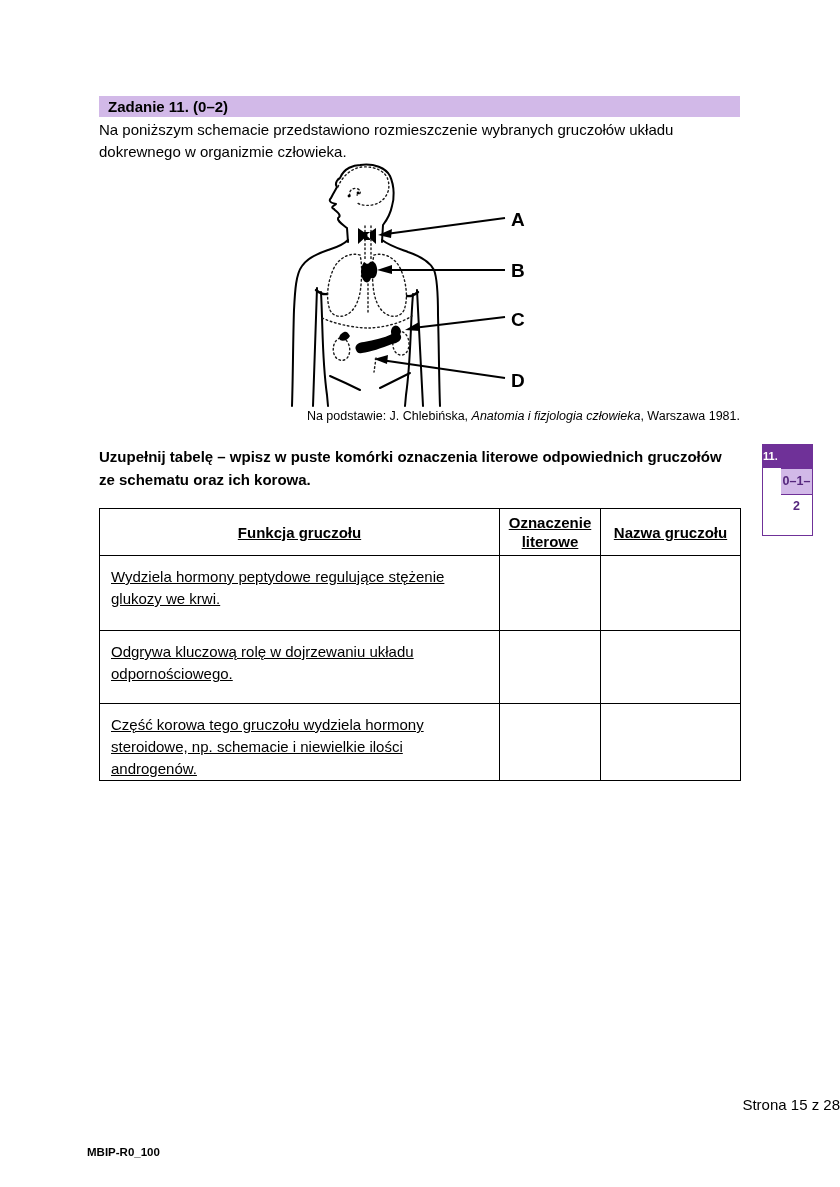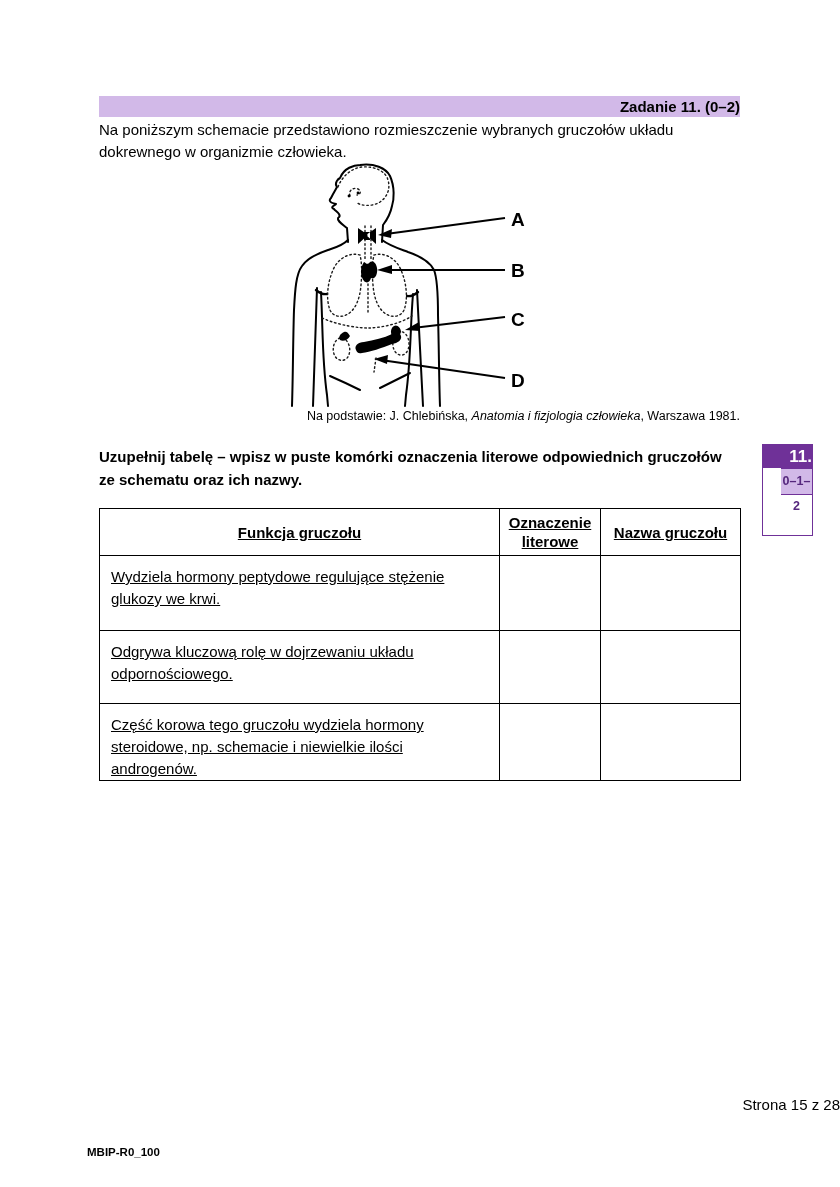--- a/index.html
+++ b/index.html
@@ -13,22 +13,21 @@
     overflow:hidden;
   }
   .task-bar {
     position:absolute; left:99px; top:96px;
     width:641px; height:21px;
     background:#d2b9e8;
   }
   .task-bar .label {
     display:block;
     font-size:15px; font-weight:bold; line-height:21px;
-    padding-left:20px;
-    text-align:right;
+    padding-left:9px;
   }
   .intro {
     position:absolute; left:99px; top:119px;
     width:641px;
     font-size:15px; line-height:22px;
   }
   .figure-wrap {
     position:absolute; left:280px; top:160px;
     width:265px; height:248px;
   }
@@ -45,21 +44,21 @@
     font-size:15px; font-weight:bold; line-height:22.5px;
   }
   .score-badge {
     position:absolute; left:762px; top:444px;
     width:51px;
     border:1.5px solid #6f3198;
     box-sizing:border-box;
   }
   .score-badge .num {
     height:23px; background:#6f3198; color:#ffffff;
-    font-size:17px; font-weight:bold; text-align:right; line-height:23px;
+    font-size:11px; font-weight:bold; text-align:left; line-height:23px;
   }
   .score-badge .pts {
     height:25px; background:#d2b9e8; color:#55277d;
     font-size:12.5px; font-weight:bold; text-align:center; line-height:25px;
     border-top:1.5px solid #6f3198; border-bottom:1.5px solid #6f3198;margin-left:18px;
   }
   .score-badge .empty { height:40px; background:#ffffff; }
   table.answer-table {
     position:absolute; left:99px; top:508px;
     border-collapse:collapse; table-layout:fixed;text-decoration:underline;
@@ -166,21 +165,21 @@
 
       <text class="albl" x="231" y="66">A</text>
       <text class="albl" x="231" y="117">B</text>
       <text class="albl" x="231" y="166">C</text>
       <text class="albl" x="231" y="227">D</text>
     </svg>
   </div>
 
   <div class="citation"><span>Na podstawie: J. Chlebińska, </span><span class="book">Anatomia i fizjologia człowieka</span><span>, Warszawa 1981.</span></div>
 
-  <div class="instruction">Uzupełnij tabelę – wpisz w puste komórki oznaczenia literowe odpowiednich gruczołów ze schematu oraz ich nazwy.</div>
+  <div class="instruction">Uzupełnij tabelę – wpisz w puste komórki oznaczenia literowe odpowiednich gruczołów ze schematu oraz ich korowa.</div>
 
   <div class="score-badge">
     <div class="num">11.</div>
     <div class="pts">0–1–2</div>
     <div class="empty"></div>
   </div>
 
   <table class="answer-table">
     <colgroup>
       <col class="col-func">

